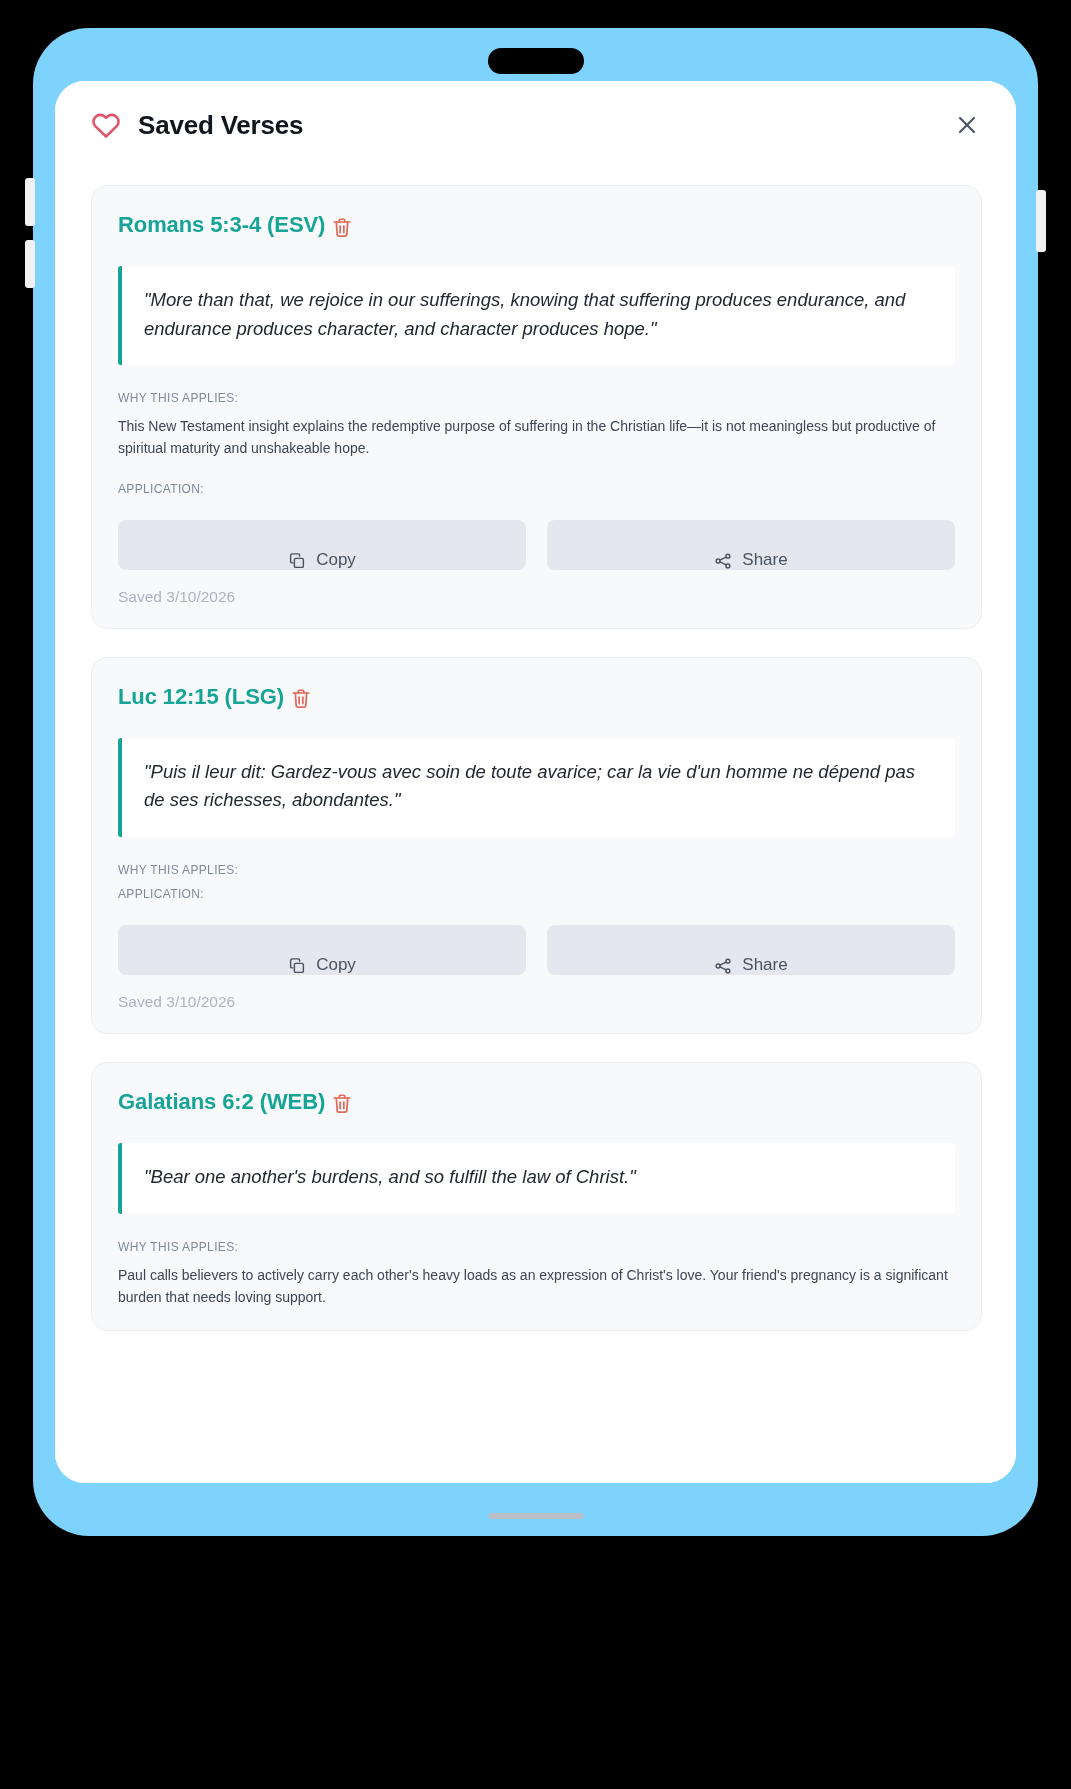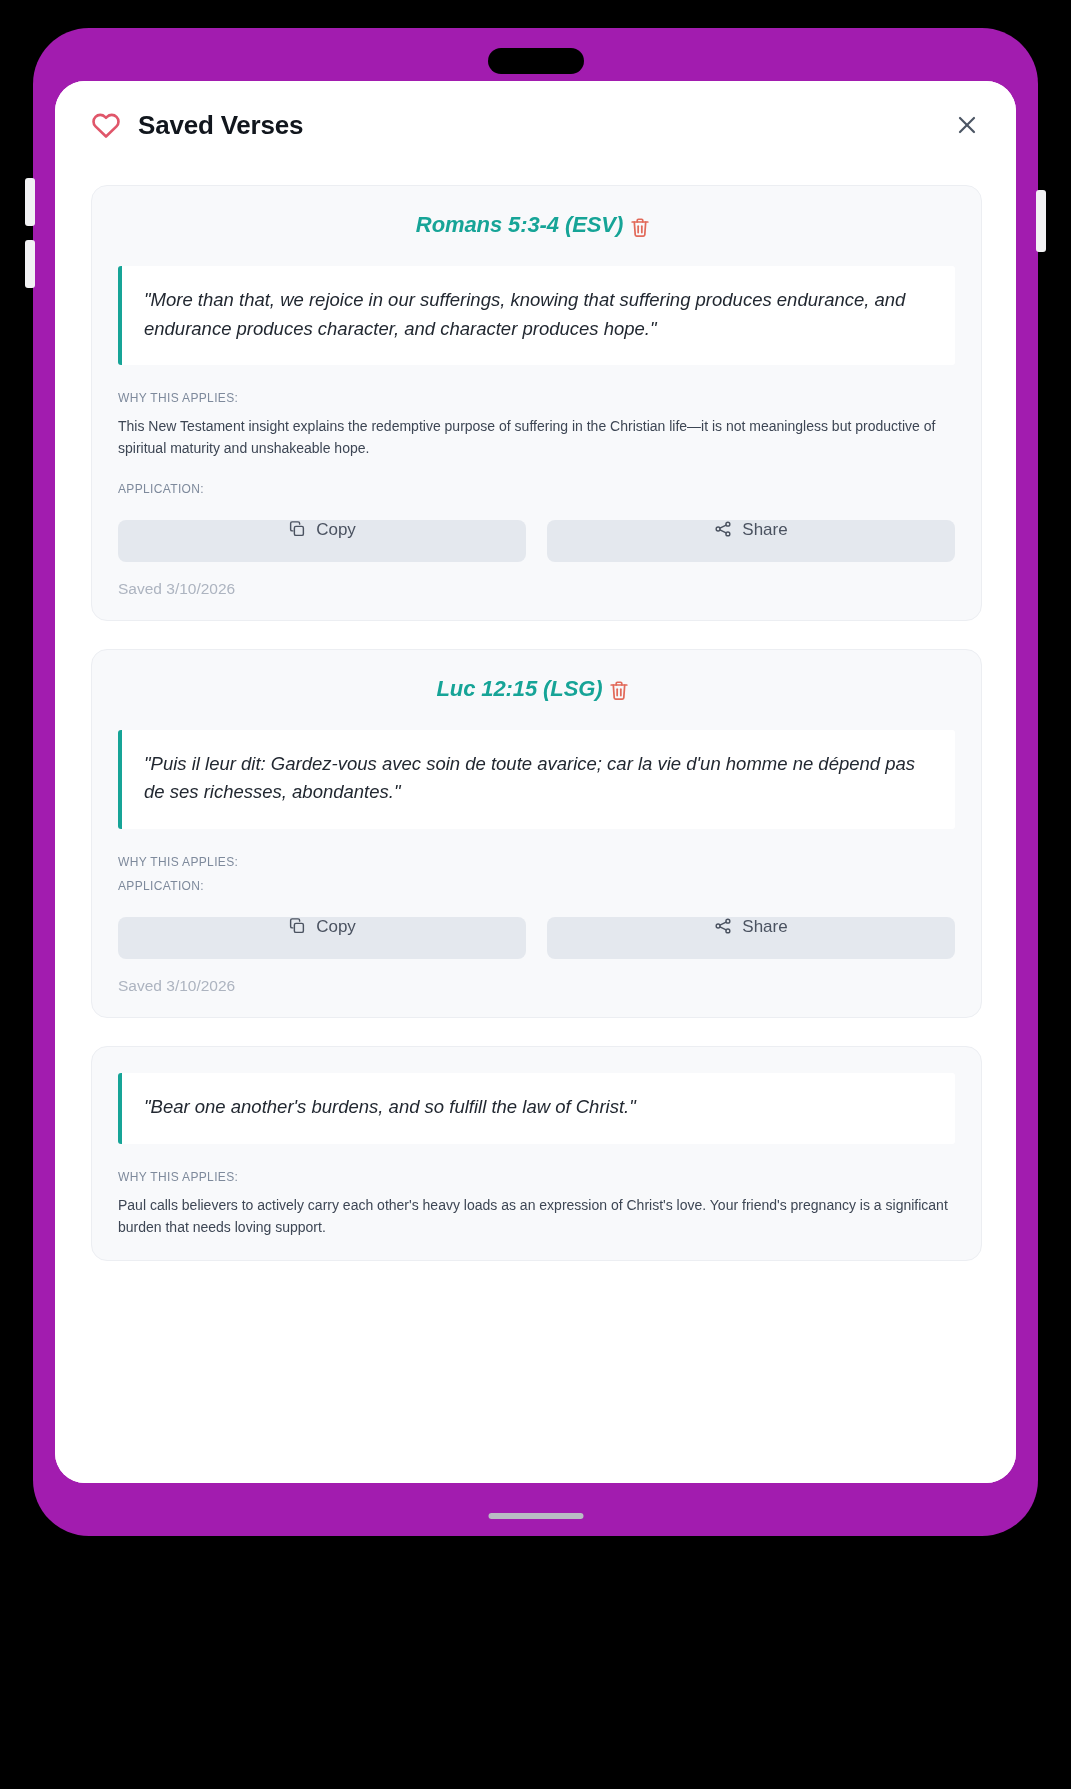--- a/index.html
+++ b/index.html
@@ -12,21 +12,21 @@
     overflow: hidden;
   }
 
   
   .device-frame {
     position: absolute;
     left: 33px;
     top: 28px;
     width: 1005px;
     height: 1508px;
-    background: #a21caf;
+    background: #7dd3fc;
     border-radius: 56px;
   }
 
   .device-notch {
     position: absolute;
     left: 50%;
     transform: translateX(-50%);
     top: 20px;
     width: 96px;
     height: 26px;
@@ -121,23 +121,22 @@
     background: #f8f9fb;
     border: 1px solid #eceef2;
     border-radius: 16px;
     padding: 26px 26px 22px 26px;
     margin-bottom: 28px;
   }
 
   .card-head {
     display: flex;
     align-items: flex-start;
-    justify-content: center;
+    justify-content: flex-start;
     margin-bottom: 22px;
-    font-style: italic;
   }
 
   .verse-ref {
     font-size: 22px;
     font-weight: bold;
     color: #16a497;
     letter-spacing: -0.1px;
     line-height: 1.2;
   }
 
@@ -187,26 +186,26 @@
   .section-text:last-of-type { margin-bottom: 0; }
 
   .card-actions {
     display: flex;
     gap: 21px;
     margin-top: 24px;
   }
 
   .action-button {
     flex: 1;
-    height: 42px;
+    height: 50px;
     background: #e4e8ee;
     border: none;
     border-radius: 8px;
     display: flex;
-    align-items: flex-start;
+    align-items: flex-end;
     justify-content: center;
     gap: 10px;
     cursor: pointer;
     font-family: "Liberation Sans", sans-serif;
   }
 
   .action-label {
     font-size: 17px;
     color: #4a5260;
   }
@@ -355,20 +354,34 @@
               </svg>
             </span>
             <span class="action-label">Share</span>
           </button>
         </div>
 
         <div class="saved-date">Saved 3/10/2026</div>
       </div>
 
       <div class="verse-card clipped">
+        <div class="card-head">
+          <div class="verse-ref">Galatians 6:2 (WEB)</div>
+          <button class="delete-button">
+            <span>
+              <svg class="trash-icon" viewBox="0 0 24 24" fill="none" stroke="#e26a5a" stroke-width="1.9" stroke-linecap="round" stroke-linejoin="round">
+                <polyline points="3.5,6 20.5,6"></polyline>
+                <path d="M9 6V4.2c0-.7.5-1.2 1.2-1.2h3.6c.7 0 1.2.5 1.2 1.2V6"></path>
+                <path d="M5.8 6l1 14c0 .8.7 1.4 1.5 1.4h7.4c.8 0 1.5-.6 1.5-1.4l1-14"></path>
+                <line x1="10" y1="10.5" x2="10" y2="17.5"></line>
+                <line x1="14" y1="10.5" x2="14" y2="17.5"></line>
+              </svg>
+            </span>
+          </button>
+        </div>
 
         <div class="verse-quote">
           <div class="verse-quote-text">"Bear one another's burdens, and so fulfill the law of Christ."</div>
         </div>
 
         <div class="section-label">WHY THIS APPLIES:</div>
         <div class="section-text">Paul calls believers to actively carry each other's heavy loads as an expression of Christ's love. Your friend's pregnancy is a significant burden that needs loving support.</div>
 
       </div>
 

